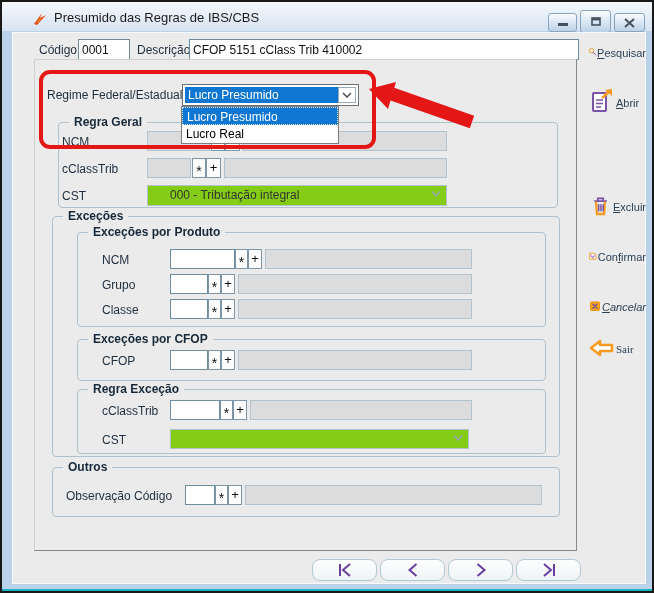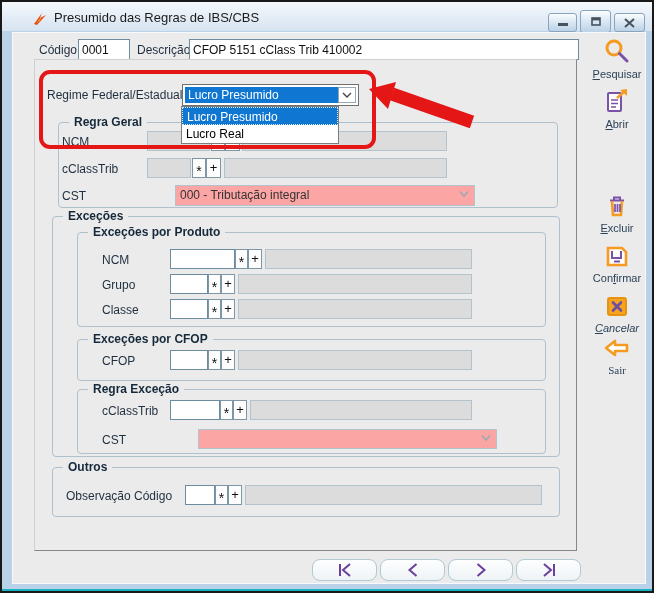--- a/index.html
+++ b/index.html
@@ -14,38 +14,38 @@
 
   .lbl{position:absolute;font-size:12px;color:#1f2e3e;white-space:nowrap;}
   .winput{position:absolute;background:#fff;border:1px solid #6b8ca1;box-sizing:border-box;font-size:12px;color:#101010;
           padding:0 3px;font-family:inherit;outline:none;}
   .gfield{position:absolute;background:#dcdcdc;border:1px solid #b3c3cd;box-sizing:border-box;}
   .lkbtn{position:absolute;background:#fdfdfd;border:1px solid #7d96a8;box-sizing:border-box;font-size:13px;color:#101010;
          text-align:center;line-height:18px;cursor:pointer;padding:0;}
   .lkbtn.star{line-height:25px;font-size:14px;}
   .grp{position:absolute;border:1px solid #aec1cc;border-radius:4px;box-sizing:border-box;}
   .grp-title{position:absolute;top:-8px;left:10px;background:#ebebeb;padding:0 5px;font-weight:bold;font-size:12px;color:#16293b;white-space:nowrap;}
-  .combo-dis{position:absolute;background:#fca5a5;border:1px solid #b3c3cd;box-sizing:border-box;font-size:12px;color:#333;
-             line-height:18px;padding:0 4px;margin-left:28px;}
+  .combo-dis{position:absolute;background:#84cc16;border:1px solid #b3c3cd;box-sizing:border-box;font-size:12px;color:#333;
+             line-height:18px;padding:0 22px;}
   .combo-dis .chev{position:absolute;right:4px;top:4px;}
   .main-panel{position:absolute;left:32px;top:57px;width:543px;height:492px;background:#ebebeb;
               border:1px solid;border-color:#cfcfcf #878787 #878787 #cfcfcf;box-sizing:border-box;}
 
   .combo{position:absolute;left:180px;top:82px;width:177px;height:22px;background:#fff;border:1px solid #6f6f6f;box-sizing:border-box;z-index:25;}
   .combo-sel{position:absolute;left:2px;top:2px;width:152px;height:16px;background:#0f77d2;color:#fff;font-size:12px;line-height:16px;padding:0 3px;}
   .combo-btn{position:absolute;right:2px;top:2px;width:18px;height:16px;background:#fff;border:1px solid #98a8b4;box-sizing:border-box;
              display:flex;align-items:center;justify-content:center;cursor:pointer;}
   .ddlist{position:absolute;left:179px;top:104px;width:158px;background:#fff;border:1px solid #7c7c7c;box-sizing:border-box;z-index:30;}
   .dditem{height:18px;font-size:12px;line-height:18px;padding:0 4px;color:#000;cursor:pointer;}
   .dditem.sel{background:#0f77d2;color:#fff;border:1px dotted #d9ecff;box-sizing:border-box;}
 
   .anno-rect{position:absolute;left:37px;top:68px;width:329px;height:71px;border:4px solid #e41616;border-radius:11px;z-index:40;pointer-events:none;}
   .anno-arrow{position:absolute;left:366px;top:78px;z-index:45;pointer-events:none;}
 
-  .sbtn{position:absolute;left:586px;width:58px;display:flex;flex-direction:column;align-items:center;cursor:pointer;}
+  .sbtn{position:absolute;left:586px;width:58px;display:flex;align-items:center;cursor:pointer;}
   .sbtn .slabel{font-size:11px;color:#2c4257;margin-top:2px;white-space:nowrap;}
   .sbtn .hotkey{text-decoration:underline;}
   .sbtn.active{background:#e7d8f6;border-radius:2px;}
   .navbtn{position:absolute;top:557px;width:63px;height:20px;border:1px solid #b2c8d2;border-radius:8px;
           background:linear-gradient(#fdfefe,#eef3f6);display:flex;align-items:center;justify-content:center;cursor:pointer;}
 </style>
 </head>
 <body>
 
 <div class="window">

